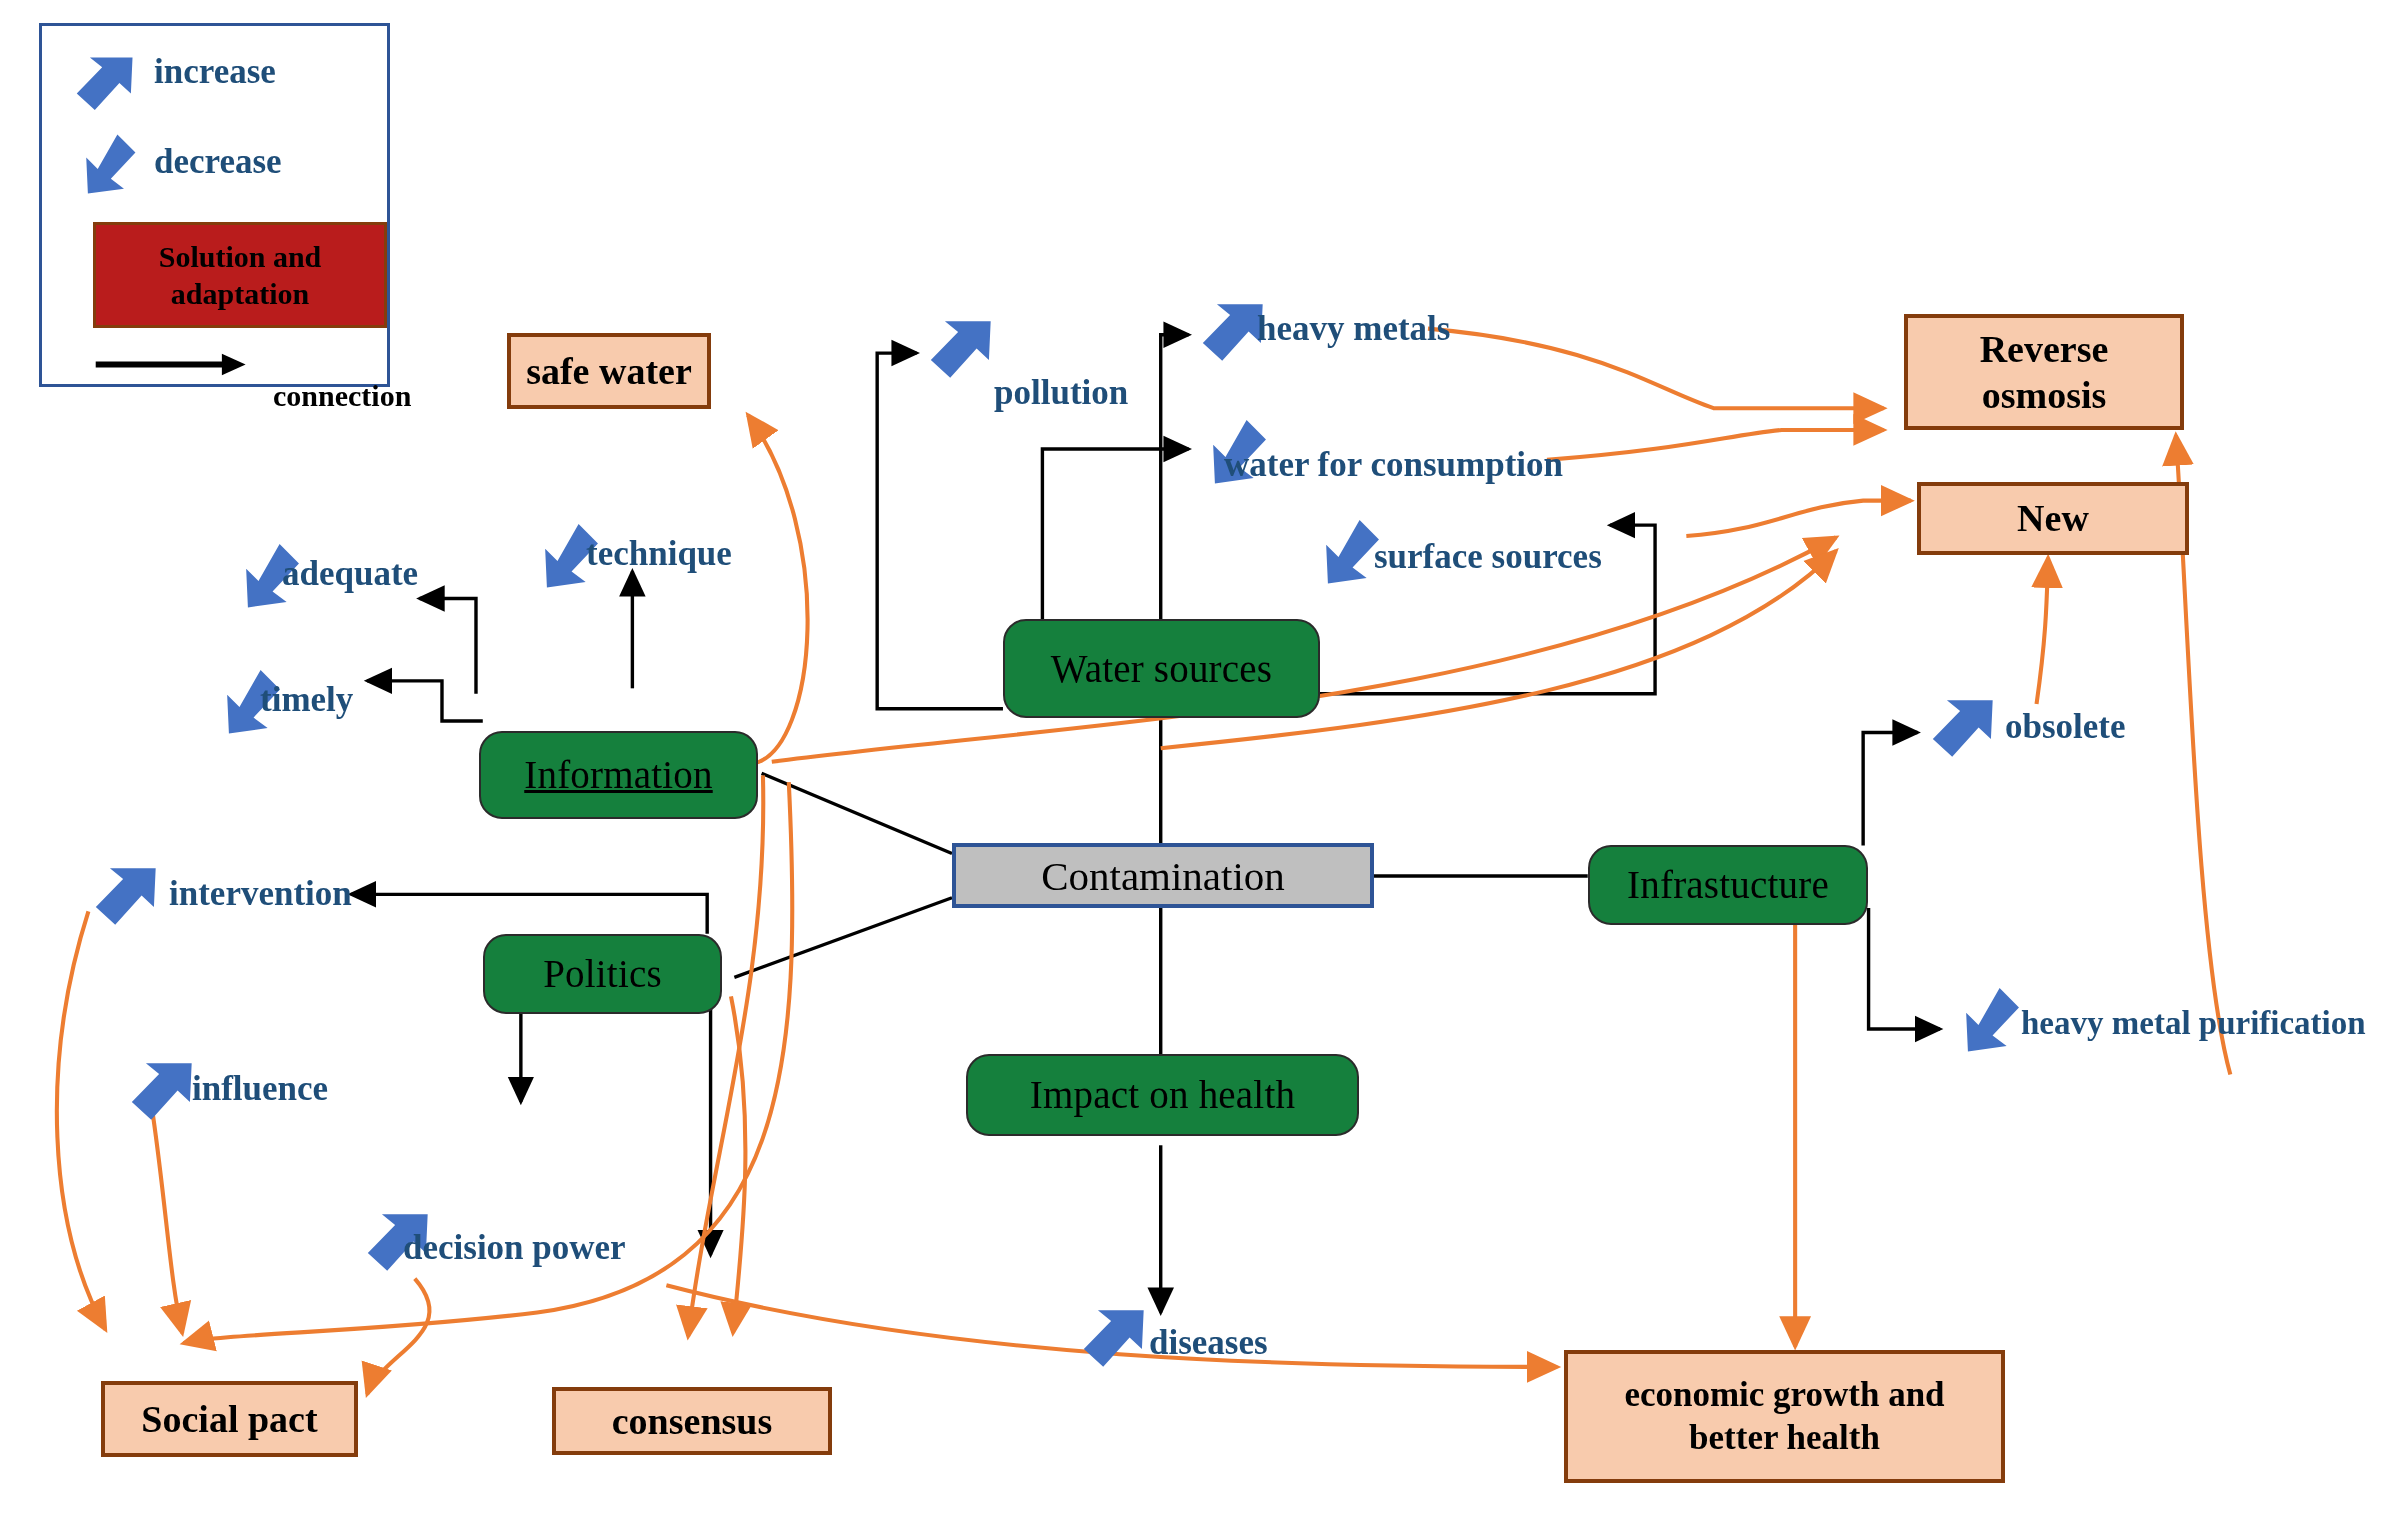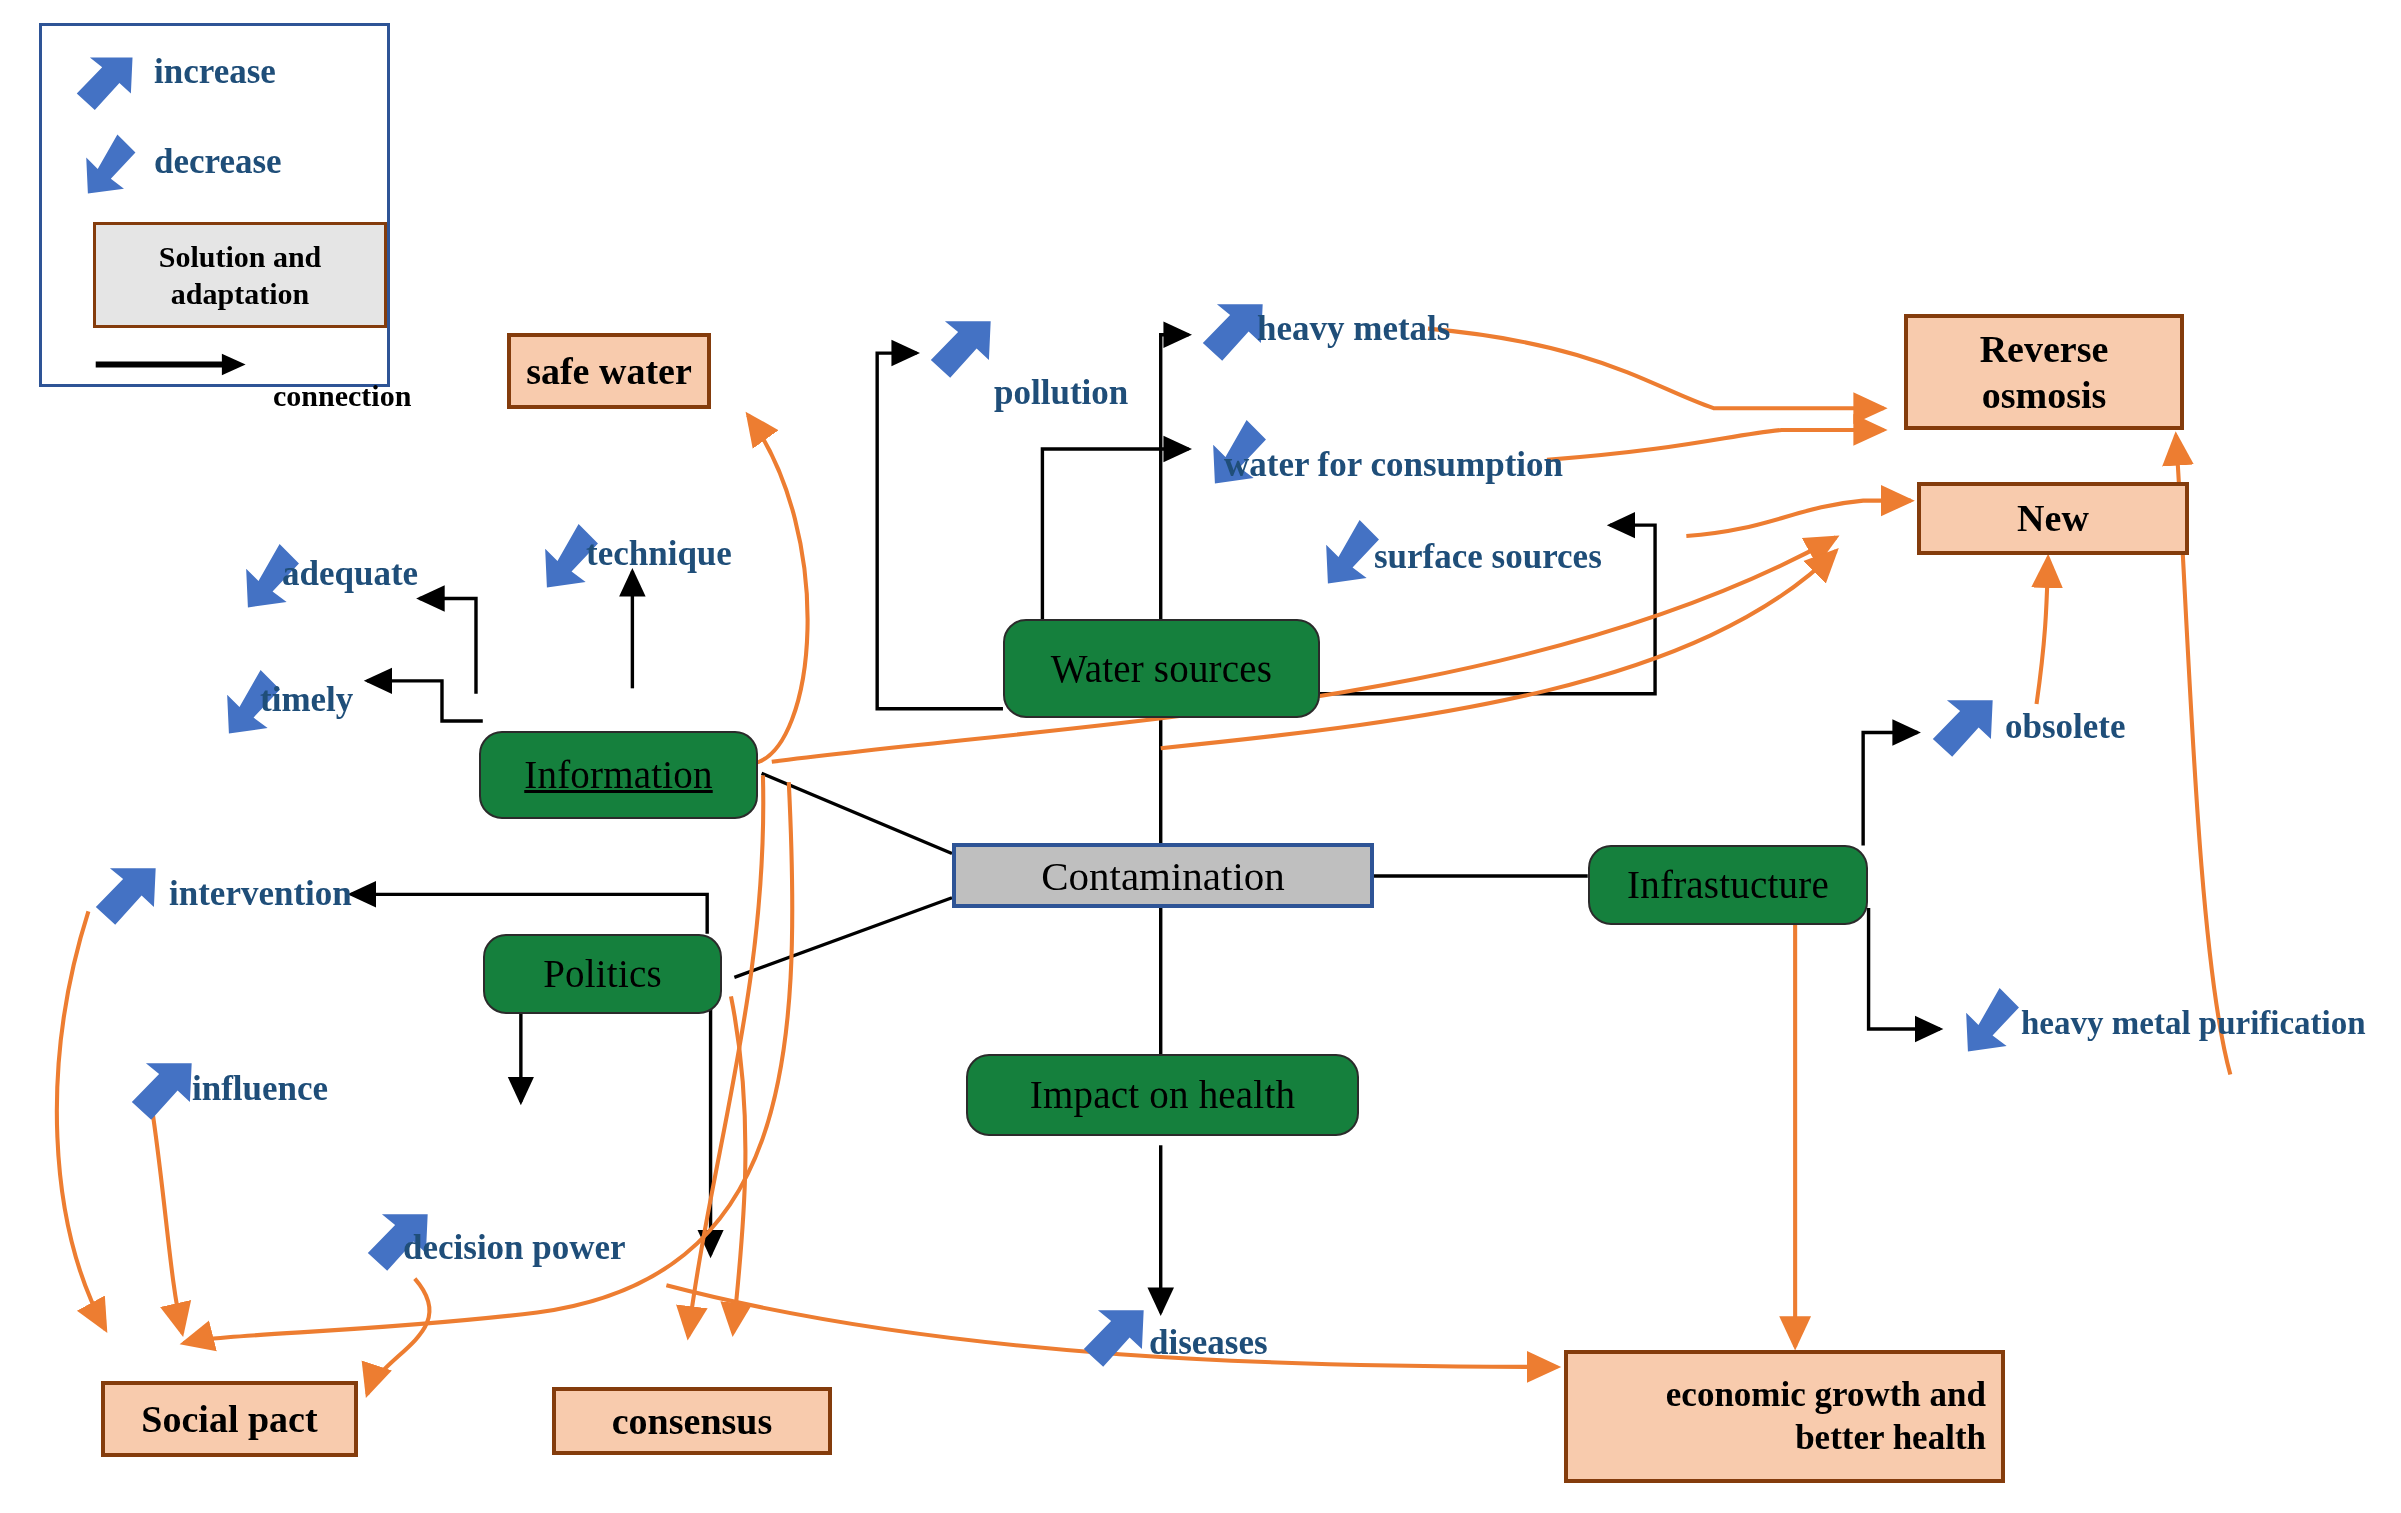--- a/index.html
+++ b/index.html
@@ -12,38 +12,38 @@
   
   .proc{
     background:#15803d;border:2.7px solid #2b2b2b;border-radius:23px;
     color:#000;font-size:39px;line-height:1.12;letter-spacing:0.2px;
   }
   
   .sol{
     background:#F8CBAD;border:4.1px solid #843C0C;border-radius:0;
     color:#000;font-size:38px;line-height:1.22;font-weight:700;
   }
-  .sol.small{font-size:35px;font-weight:700;text-align:right;}
+  .sol.small{font-size:35px;font-weight:700;}
   
   .core{
     background:#BFBFBF;border:4.1px solid #2E5496;border-radius:0;
     color:#000;font-size:41px;
   }
 
   
   .blbl{position:absolute;color:#1F4E79;font-size:35px;white-space:nowrap;font-weight:700;
         font-family:"Liberation Serif","DejaVu Serif",serif;}
   .blbl.sm{font-size:33px;}
 
   
   #legend{position:absolute;left:39px;top:23px;width:351px;height:364px;
           border:3.4px solid #2E5496;background:#fff;box-sizing:border-box;}
   #legend .legtext{position:absolute;color:#1F4E79;font-size:35px;font-weight:700;white-space:nowrap;}
   #legend .legbox{position:absolute;left:51px;top:196px;width:294px;height:106px;
-          background:#e5e5e5;border:3.4px solid #843C0C;box-sizing:border-box;
+          background:#b91c1c;border:3.4px solid #843C0C;box-sizing:border-box;
           display:flex;align-items:center;justify-content:center;text-align:center;
           font-size:30px;font-weight:700;color:#000;line-height:1.25;}
   #legend .connlabel{position:absolute;left:231px;top:337px;color:#000;font-size:30px;font-weight:700;margin-top:16px;}
 
   .fatarrow{position:absolute;}
 </style>
 </head>
 <body>
 
 <div id="stage">

